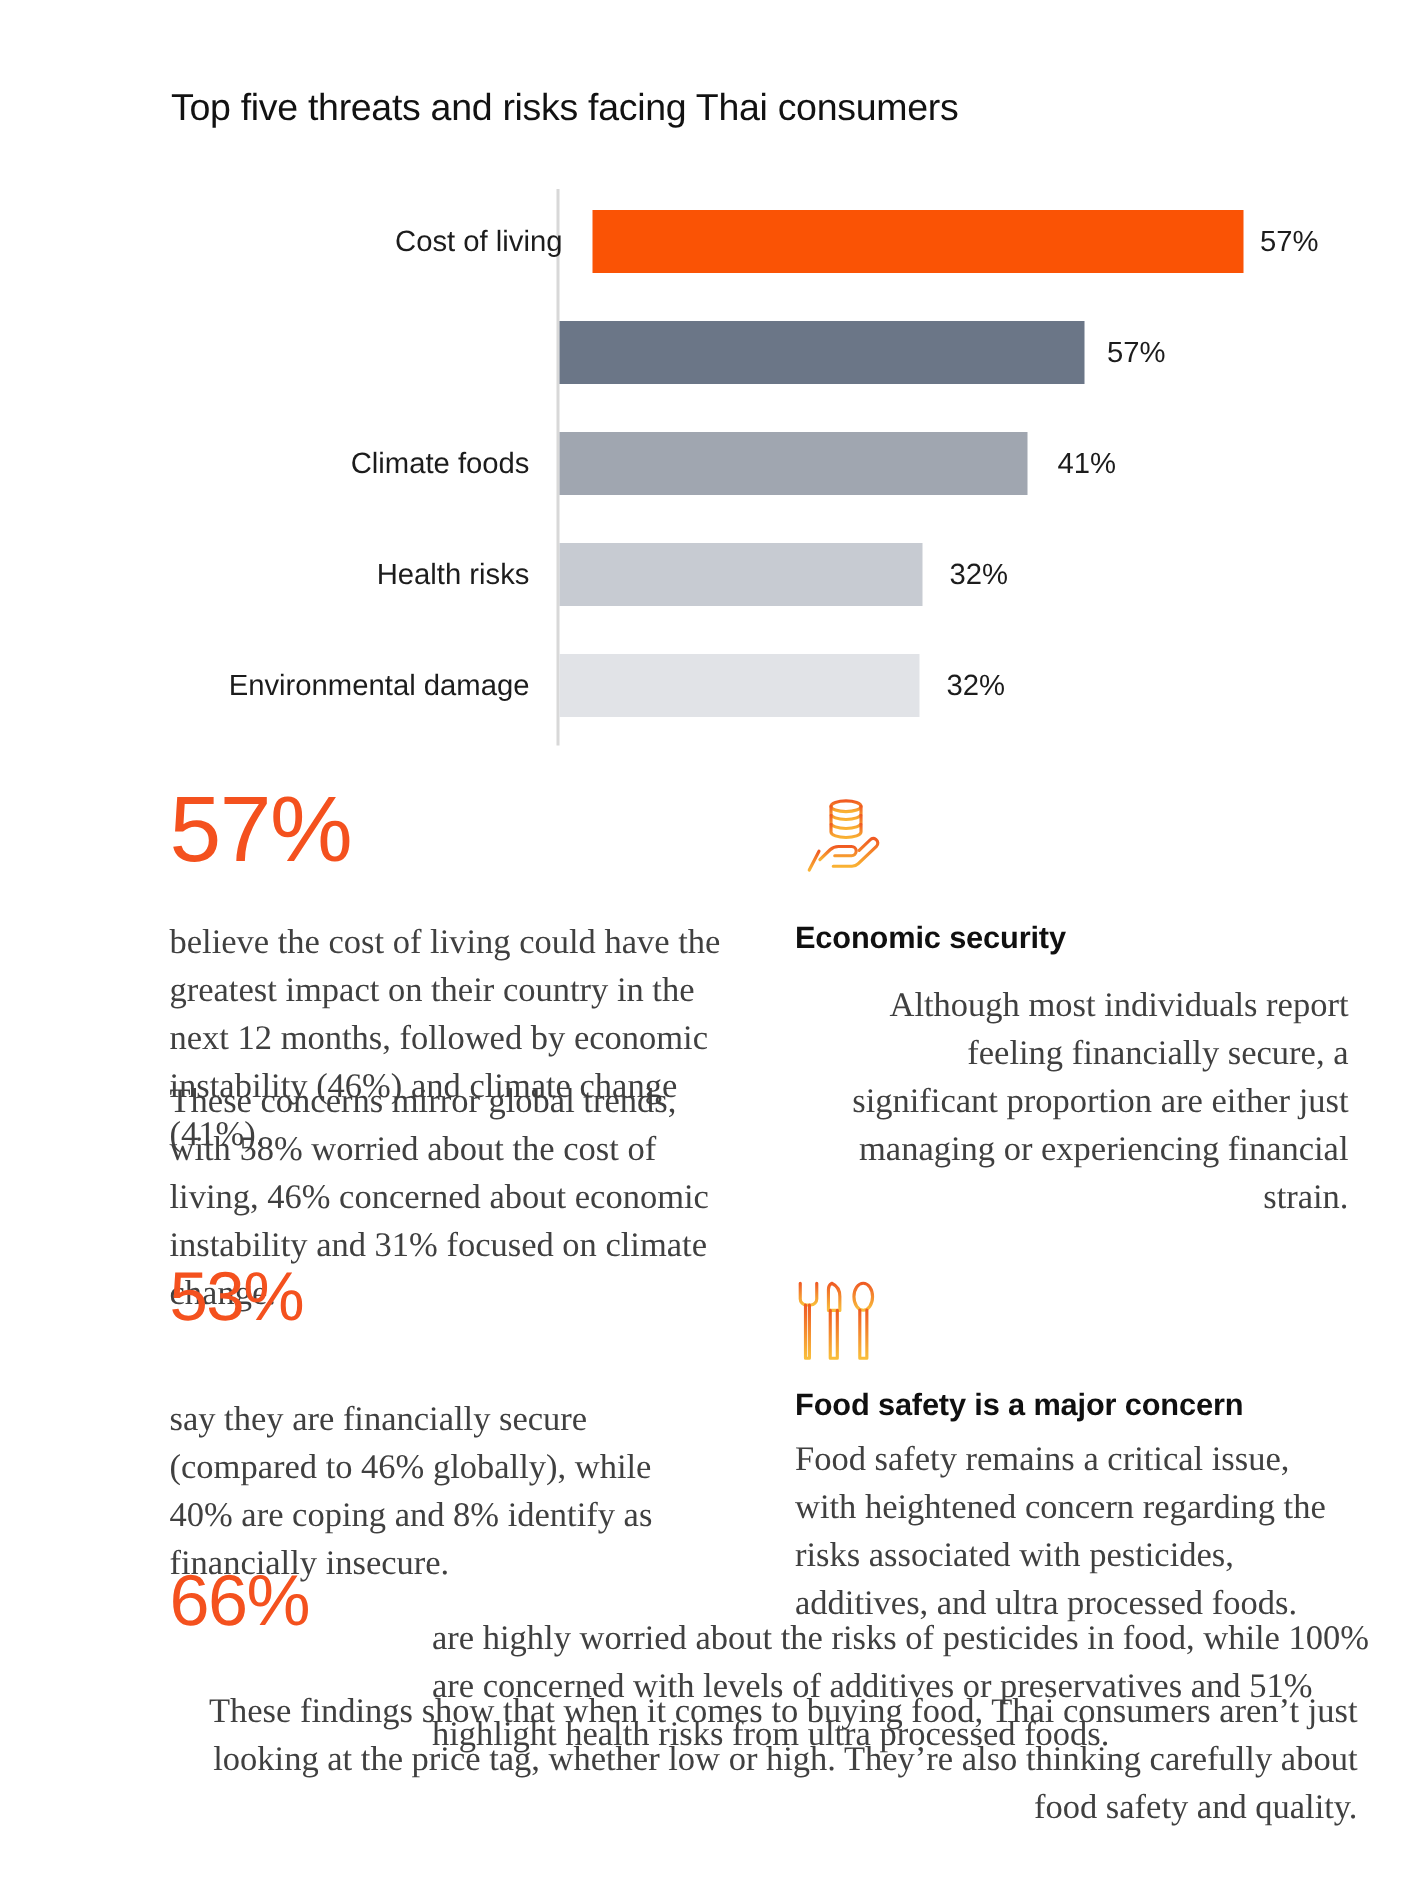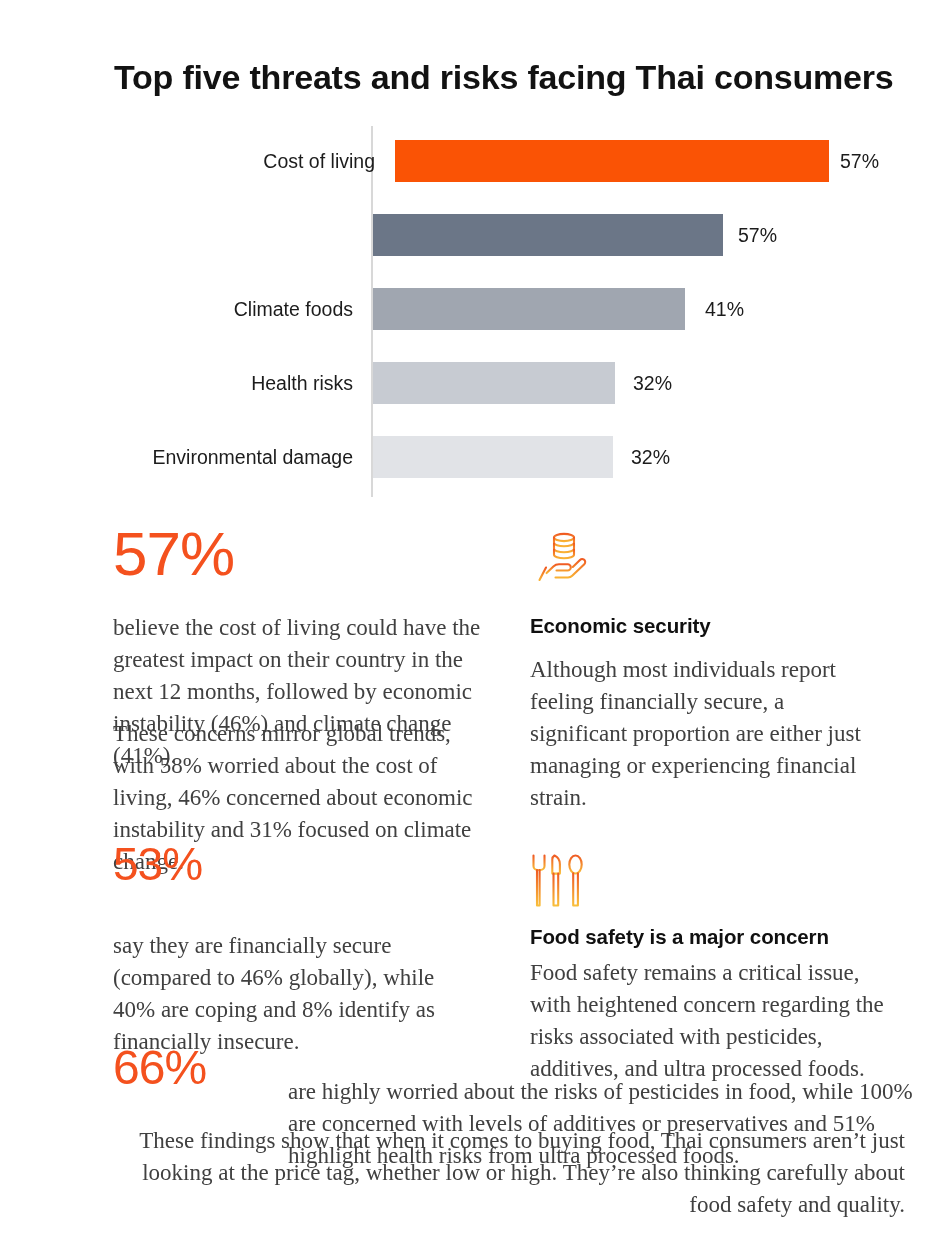--- a/index.html
+++ b/index.html
@@ -14,22 +14,22 @@
     font-family: "Liberation Sans", sans-serif;
     color: #1a1a1a;
     overflow: hidden;
   }
 
   
   .page-title {
     position: absolute;
     left: 114px;
     top: 58px;
-    font-size: 34px;
-    font-weight: bold;
+    font-size: 25px;
+    font-weight: normal;
     letter-spacing: -0.2px;
     color: #121212;
     white-space: nowrap;
   }
 
   
   .chart {
     position: absolute;
     left: 0;
     top: 126px;
@@ -101,21 +101,21 @@
     color: #101010;
     letter-spacing: -0.1px;
   }
 
   #p-57a { position: absolute; left: 113px; top: 612px; width: 378px; }
   #p-57b { position: absolute; left: 113px; top: 718px; width: 378px; }
   #p-53a { position: absolute; left: 113px; top: 930px; width: 360px; }
 
   #fin-icon   { position: absolute; left: 534px; top: 530px; }
   #fin-head   { position: absolute; left: 530px; top: 614px; }
-  #fin-body   { position: absolute; left: 530px; top: 654px; width: 350px; }
+  #fin-body   { position: absolute; left: 549px; top: 654px; width: 350px; text-align: right; }
 
   #food-icon  { position: absolute; left: 530px; top: 853px; }
   #food-head  { position: absolute; left: 530px; top: 925px; }
   #food-body  { position: absolute; left: 530px; top: 957px; width: 372px; }
 
   #p-66  { position: absolute; left: 288px; top: 1076px; width: 625px; }
   #p-end { position: absolute; left: 113px; top: 1125px; width: 792px; text-align: right; }
 </style>
 </head>
 <body>

